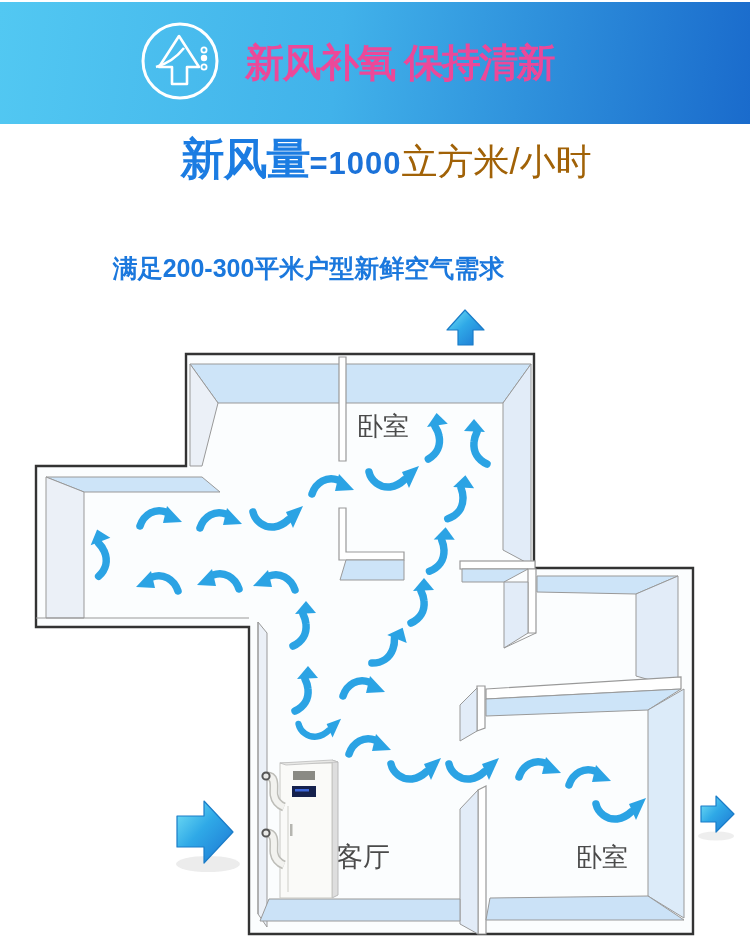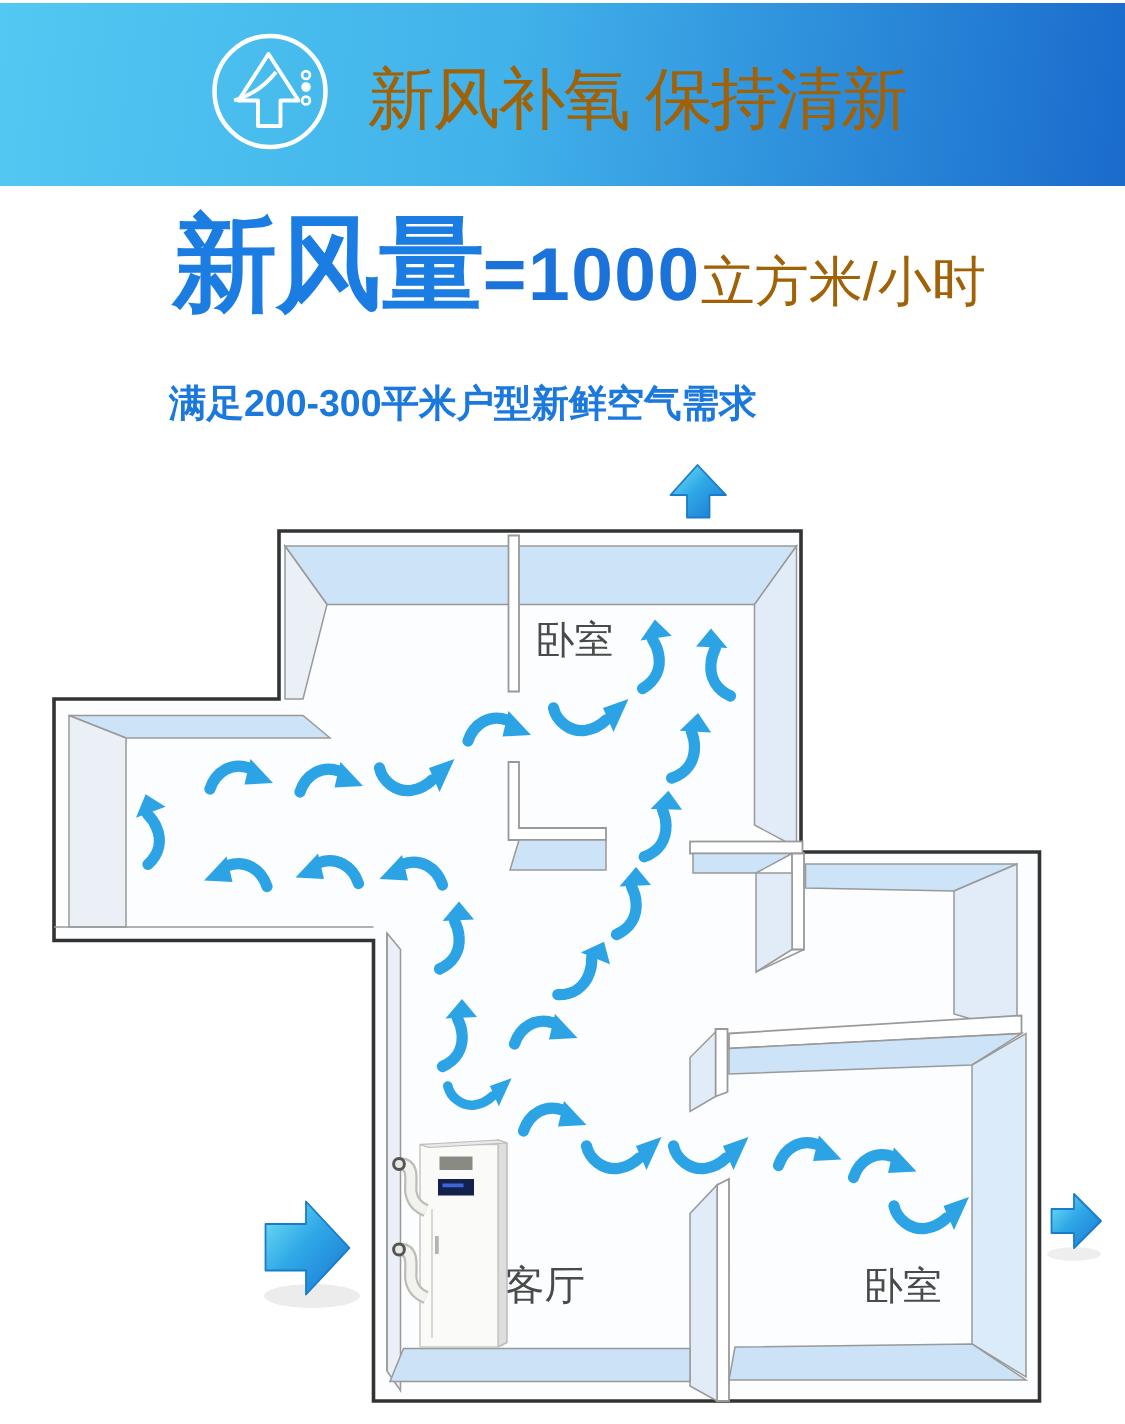--- a/index.html
+++ b/index.html
@@ -1,25 +1,25 @@
 <!DOCTYPE html>
 <html><head>
 <meta charset="utf-8">
 <style>
   html,body{margin:0;padding:0;background:#fff;}
   body{width:750px;height:949px;position:relative;overflow:hidden;
        font-family:"Liberation Sans", sans-serif;}
   .hdr{position:absolute;left:0;top:2px;width:750px;height:122px;
        background:linear-gradient(97deg,#52c8f2 0%,#41b2ea 45%,#1a6bcc 100%);}
   .hdr-t{position:absolute;left:245px;top:36px;width:500px;
-       font-size:45px;font-weight:normal;color:#a16207;letter-spacing:-1.5px;}
+       font-size:39px;font-weight:bold;color:#ec4899;letter-spacing:-1.5px;}
   .l2{position:absolute;left:11px;top:130px;width:750px;text-align:center;
       color:#1b7ce2;white-space:nowrap;}
-  .l2 .a{font-size:70px;font-weight:bold;letter-spacing:-1px;margin-top:36px;}
-  .l2 .b{font-size:50px;font-weight:bold;color:#1b72d9;letter-spacing:1px;}
+  .l2 .a{font-size:44px;font-weight:bold;letter-spacing:-1px;margin-top:36px;}
+  .l2 .b{font-size:31px;font-weight:bold;color:#1b72d9;letter-spacing:1px;}
   .l2 .c{font-size:36px;font-weight:normal;color:#a16207;}
   .l3{position:absolute;left:0;top:252px;width:617px;text-align:center;
       font-size:25px;font-weight:bold;color:#1b78dd;}
   svg{position:absolute;left:0;top:0;}
   svg text{font-family:"Liberation Sans", sans-serif;}
 </style>
 </head>
 <body>
 
 <div class="hdr"></div>

